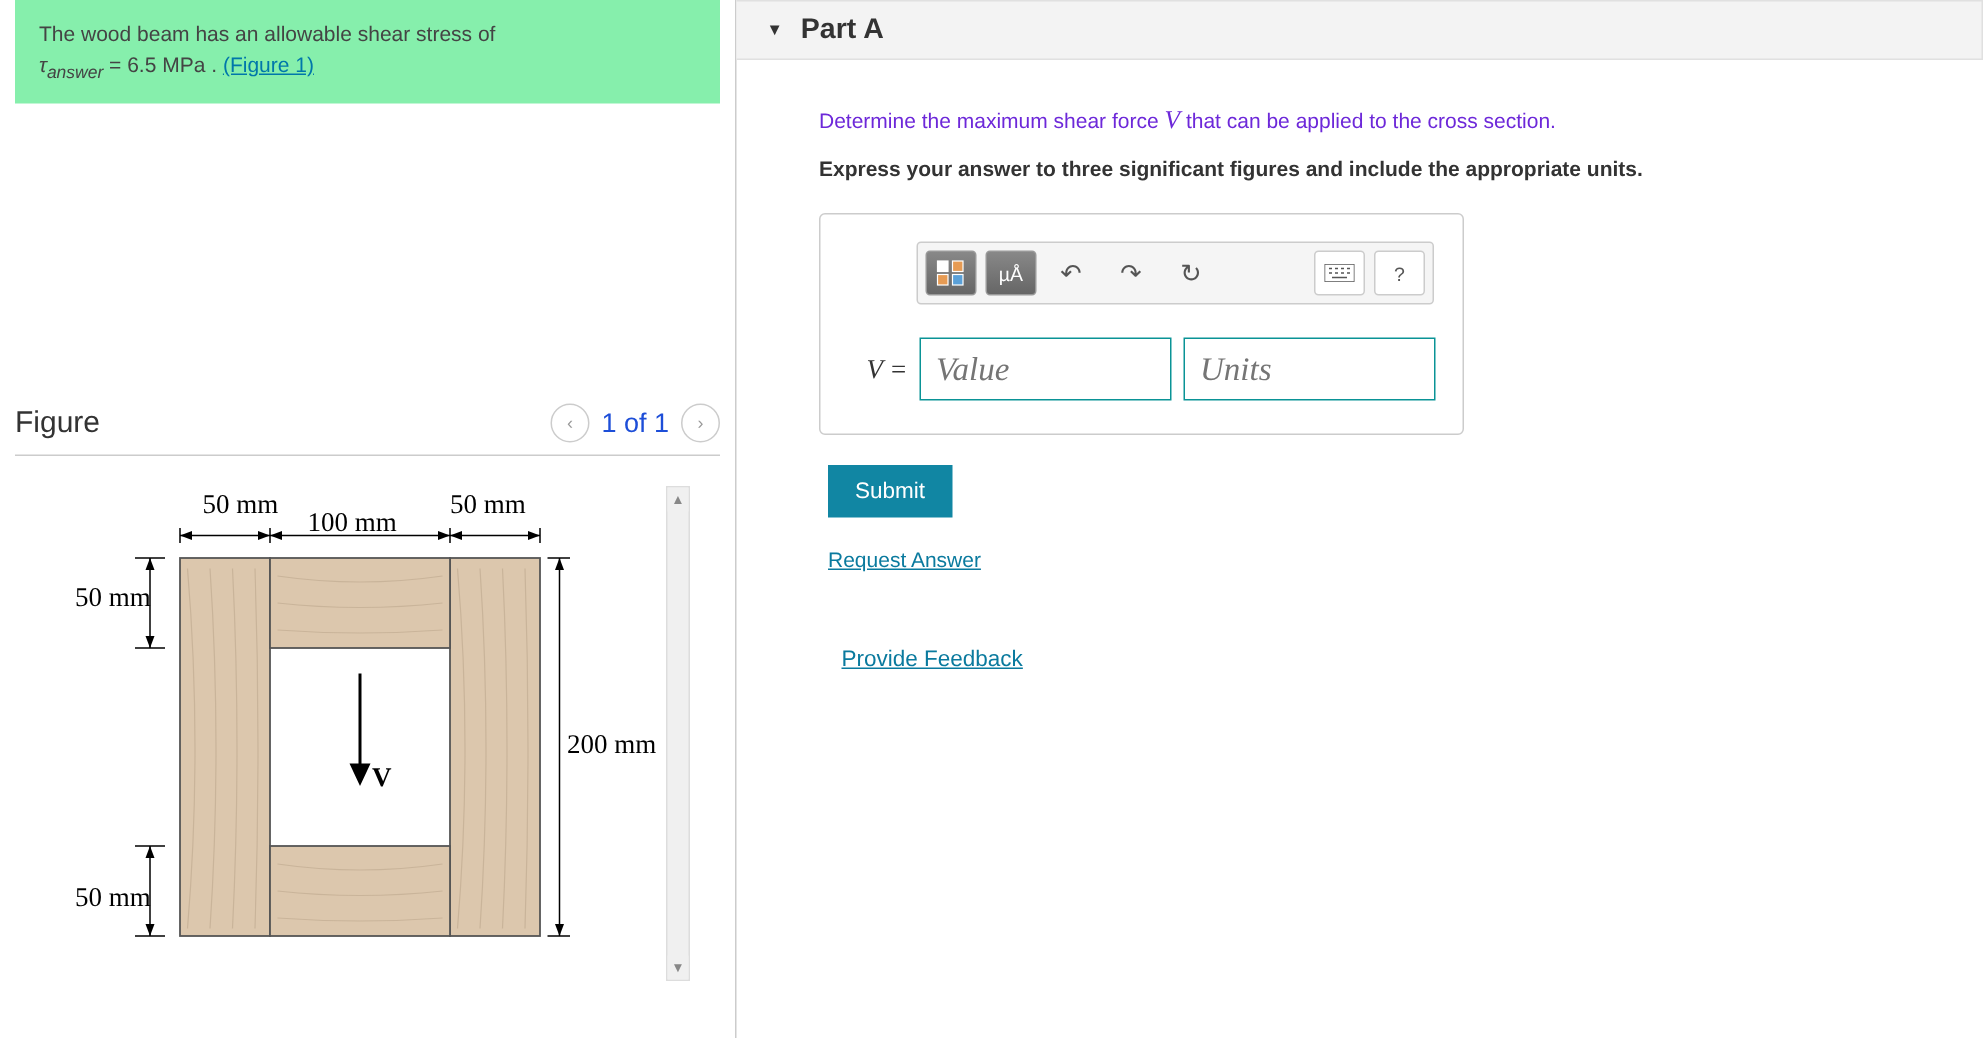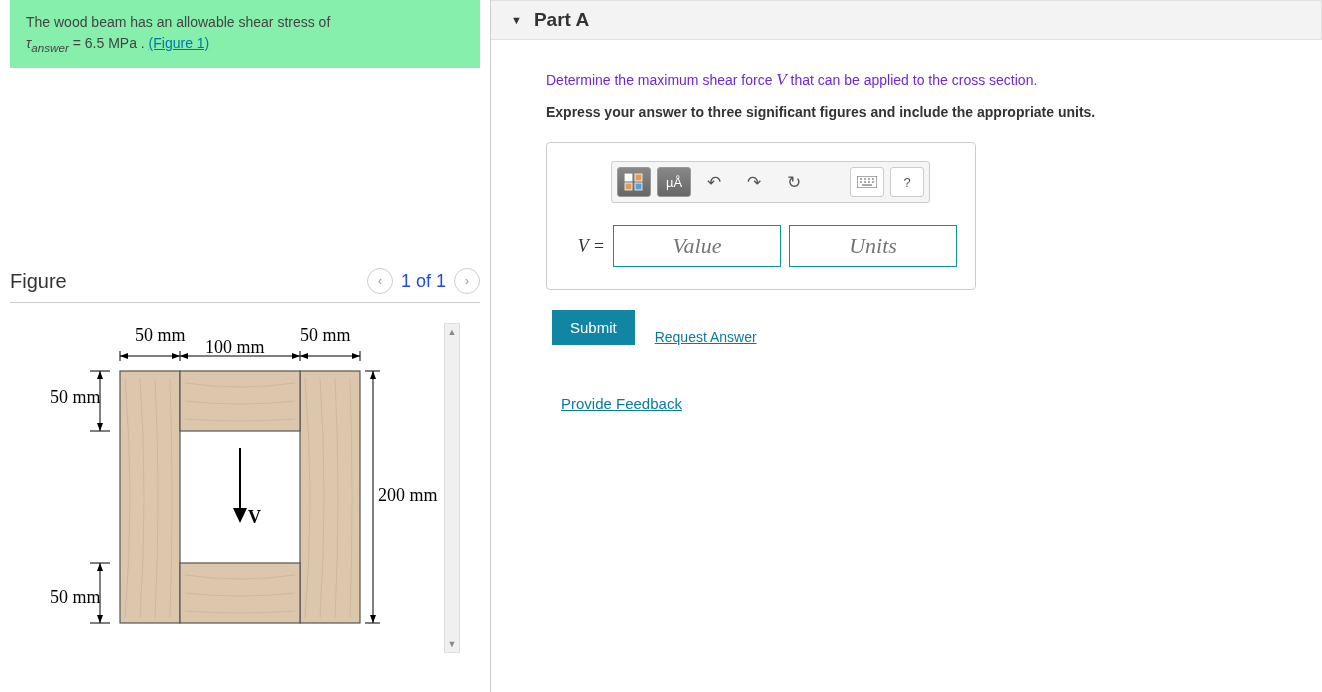--- a/index.html
+++ b/index.html
@@ -101,21 +101,21 @@
   }
   .toolbar {
     background: #f5f5f5;
     border: 1px solid #ccc;
     border-radius: 3px;
     padding: 5px;
     display: flex;
     gap: 6px;
     align-items: center;
     margin-left: 50px;
-    width: 319px;
+    width: 345px;
   }
   .tool-btn {
     height: 30px;
     min-width: 34px;
     border: 1px solid #999;
     border-radius: 3px;
     background: linear-gradient(#888, #666);
     display: flex;
     align-items: center;
     justify-content: center;
@@ -135,26 +135,25 @@
   }
   .answer-label { font-family: "Times New Roman", serif; font-style: italic; font-size: 18px; width: 44px; text-align: right; }
   .value-input, .units-input {
     height: 42px;
     border: 1px solid #0a9396;
     padding: 0 10px;
     font-family: "Times New Roman", serif;
     font-style: italic;
     font-size: 22px;
     color: #999;
-    text-align: center;
   }
   .value-input { width: 168px; }
   .units-input { width: 168px; }
 
-  .submit-row { margin-top: 20px; display: flex; align-items: flex-end; gap: 20px; padding-left: 6px; }
+  .submit-row { margin-top: 20px; display: flex; align-items: flex-start; gap: 20px; padding-left: 6px; flex-direction: column; }
   .submit-btn {
     background: #1186a3;
     color: #fff;
     border: none;
     padding: 9px 18px;
     font-size: 15px;
     cursor: pointer;
   }
   .request-link { color: #0a7a9e; text-decoration: underline; font-size: 14px; cursor: pointer; }
 

